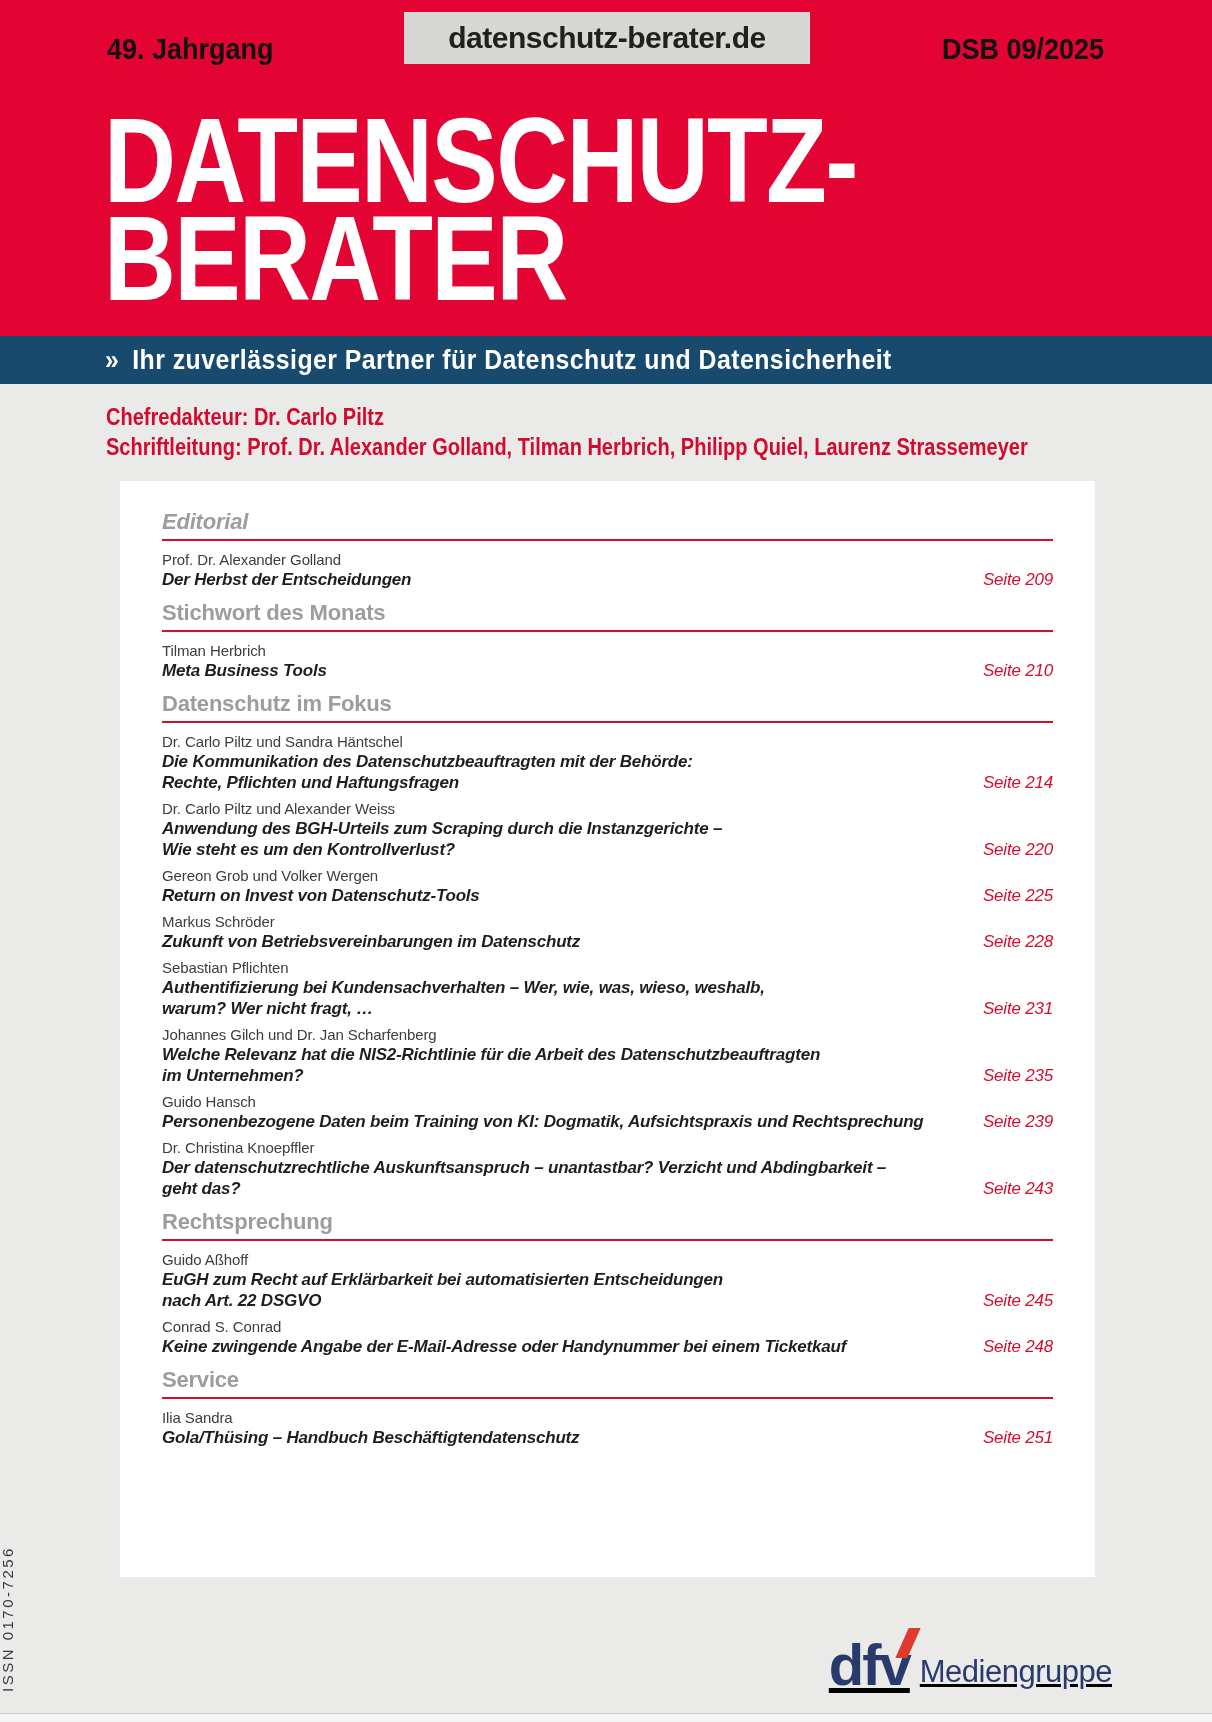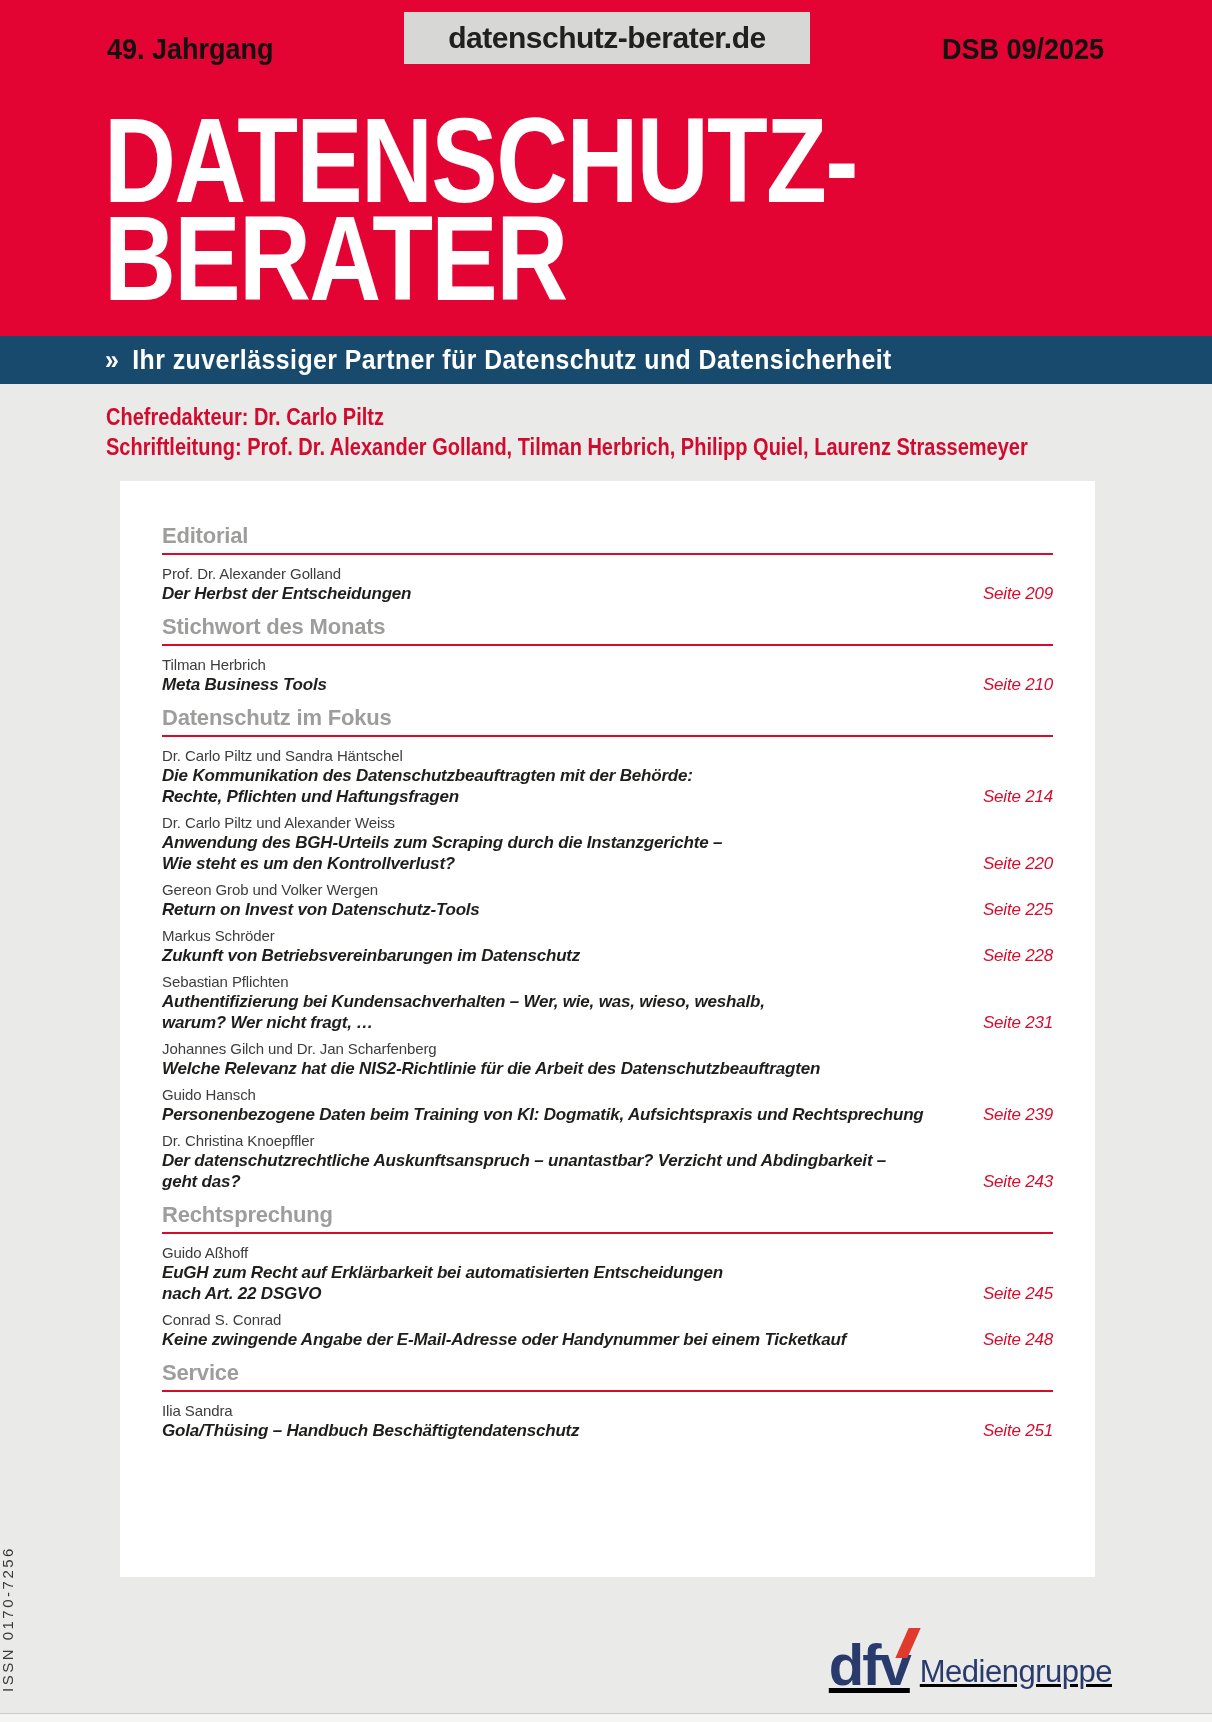--- a/index.html
+++ b/index.html
@@ -50,21 +50,21 @@
   
   .toc-box {
     position:absolute; left:120px; top:481px; width:975px; height:1096px;
     background:#ffffff; box-sizing:border-box; padding:26px 42px 24px 42px;
     display:flex; flex-direction:column;
   }
   .section-header {
     color:#9d9d9c; font-size:22px; font-weight:bold; line-height:26px;
     margin-top:10px; letter-spacing:-0.2px;
   }
-  .toc-section:first-child .section-header { margin-top:16px; }
+  .toc-section:first-child .section-header { margin-top:2px;font-style:italic; }
   .section-rule { height:2px; background:#d60c2c; margin:4px 0 10px 0; }
   .entry { margin-bottom:7px; }
   .entry-author { font-size:15px; line-height:18px; color:#3d3d3c; letter-spacing:-0.1px; }
   .title-line {
     font-size:17px; font-weight:bold; color:#1e1e1c; line-height:21px; letter-spacing:-0.2px;font-style:italic;
   }
   .title-line.last { display:flex; justify-content:space-between; align-items:baseline; gap:20px; }
   .title-line.last .tl-text { flex:0 1 auto; }
   .entry-page { color:#d60c2c; font-weight:normal; font-size:17px; white-space:nowrap; }
 
@@ -198,20 +198,24 @@
               <div class="title-line last">
                 <span class="tl-text">warum? Wer nicht fragt, …</span>
                 <span class="entry-page">Seite 231</span>
               </div>
             </div>
           </div>
           <div class="entry">
             <div class="entry-author">Johannes Gilch und Dr. Jan Scharfenberg</div>
             <div class="title-wrap">
               <div class="title-line">Welche Relevanz hat die NIS2-Richtlinie für die Arbeit des Datenschutzbeauftragten</div>
+              <div class="title-line last">
+                <span class="tl-text">im Unternehmen?</span>
+                <span class="entry-page">Seite 235</span>
+              </div>
             </div>
           </div>
           <div class="entry">
             <div class="entry-author">Guido Hansch</div>
             <div class="title-wrap">
               <div class="title-line last">
                 <span class="tl-text">Personenbezogene Daten beim Training von KI: Dogmatik, Aufsichtspraxis und Rechtsprechung</span>
                 <span class="entry-page">Seite 239</span>
               </div>
             </div>

